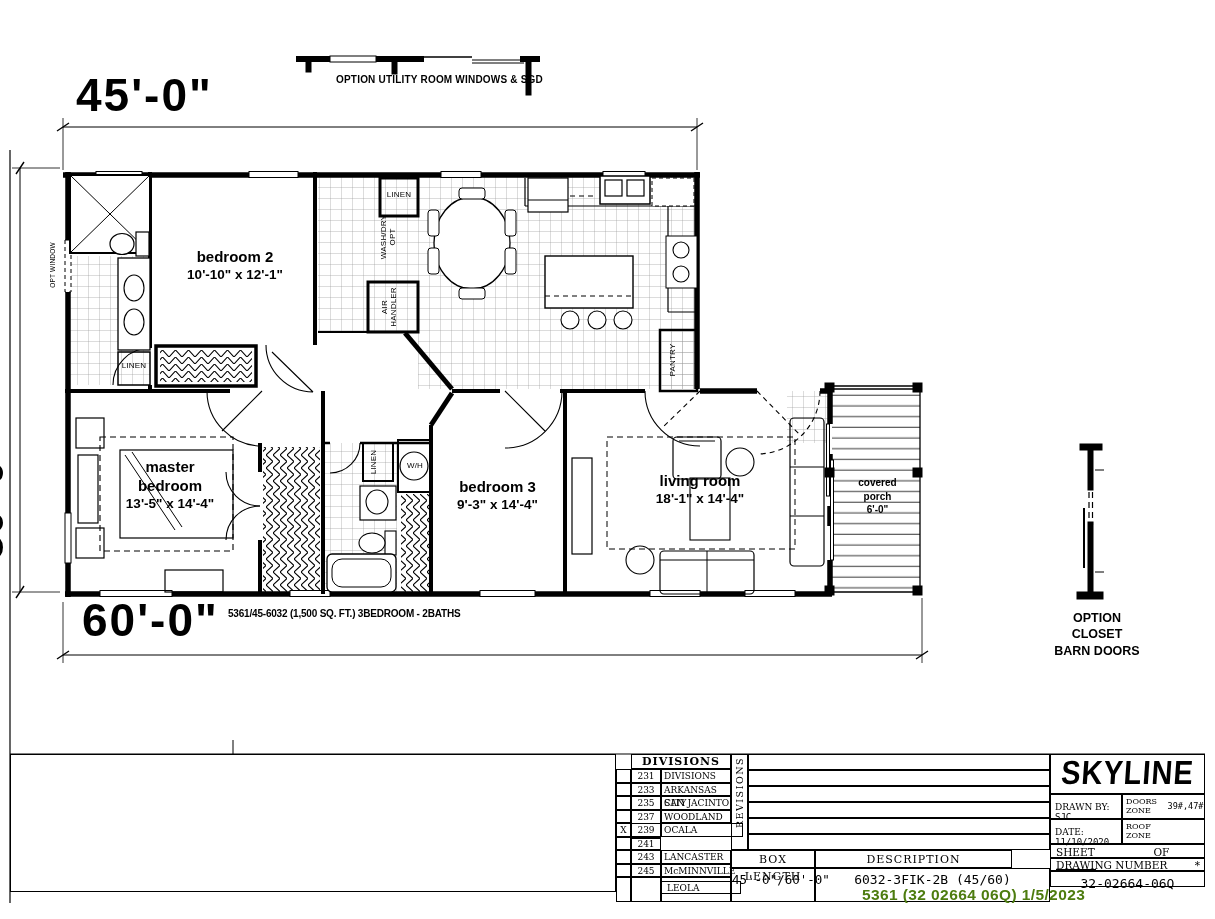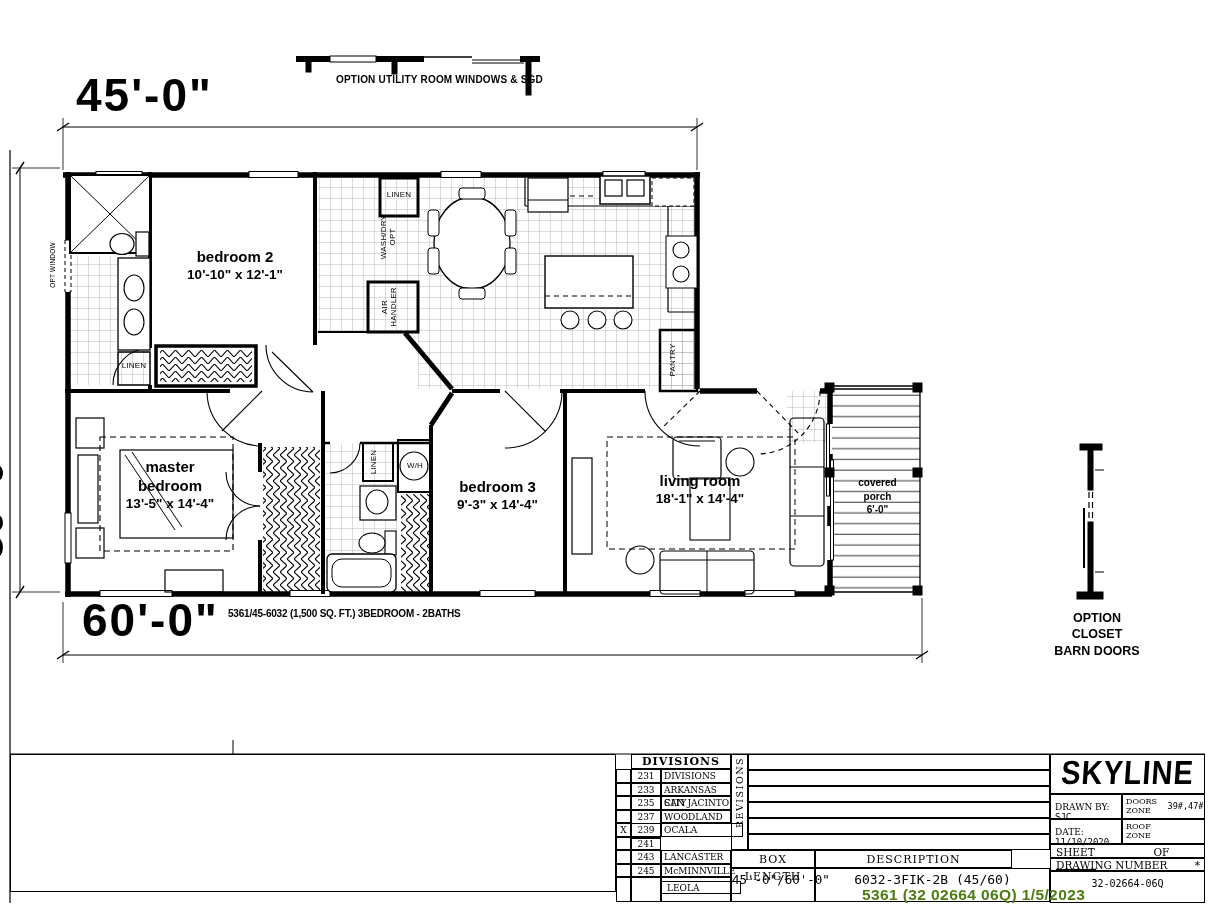--- a/index.html
+++ b/index.html
@@ -391,17 +391,17 @@
   <div class="cell tb-serif" style="left:1050px;top:844px;width:155px;height:14px;font-size:10.5px;padding:1px 0 0 5px;">
     <span>SHEET</span>
     <span class="blank" style="width:52px;"></span>
     <span>OF</span>
     <span class="blank" style="width:40px;"></span>
   </div>
   <div class="cell tb-serif" style="left:1050px;top:858px;width:155px;height:13px;font-size:10.5px;padding:0 4px 0 5px;">
     <span>DRAWING NUMBER</span>
     <span style="float:right;">*</span>
   </div>
-  <div class="cell val" style="left:1050px;top:871px;width:155px;height:32px;line-height:24px;font-size:10px;">32-02664-06Q</div>
+  <div class="cell val" style="left:1050px;top:871px;width:155px;height:16px;line-height:24px;font-size:13px;">32-02664-06Q</div>
 
   <div class="abs stamp" style="left:862px;top:886px;">5361  (32 02664 06Q)  1/5/2023</div>
 
 </div>
 
 </body></html>

